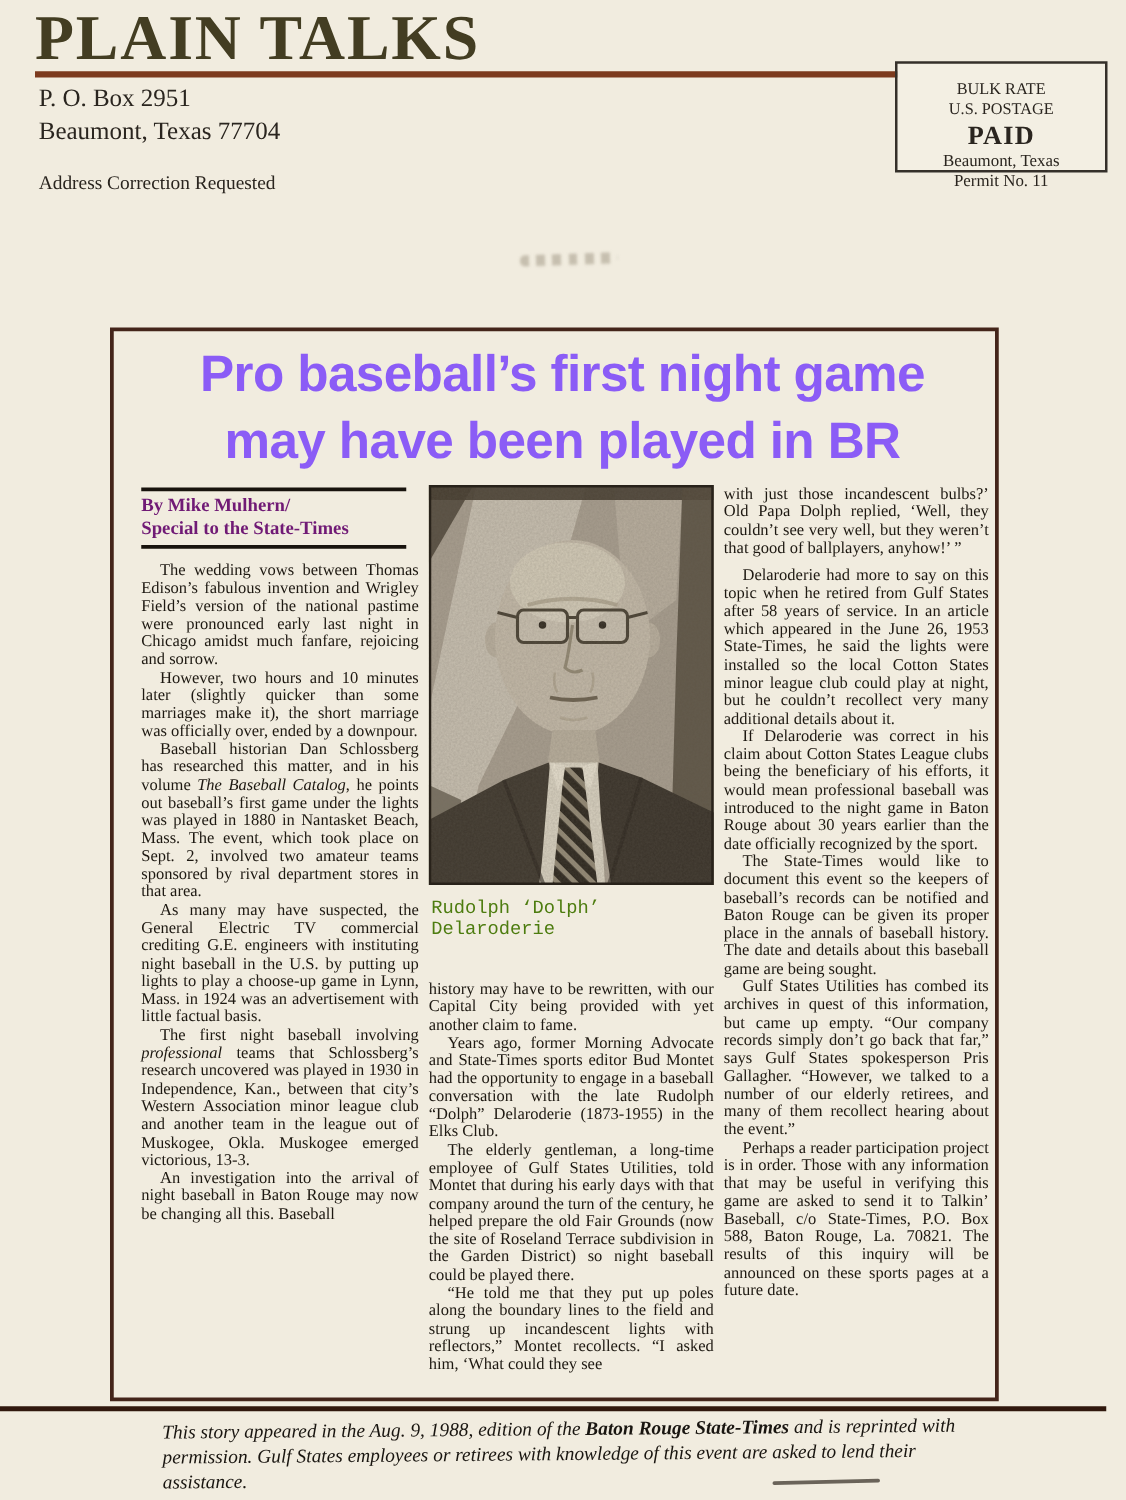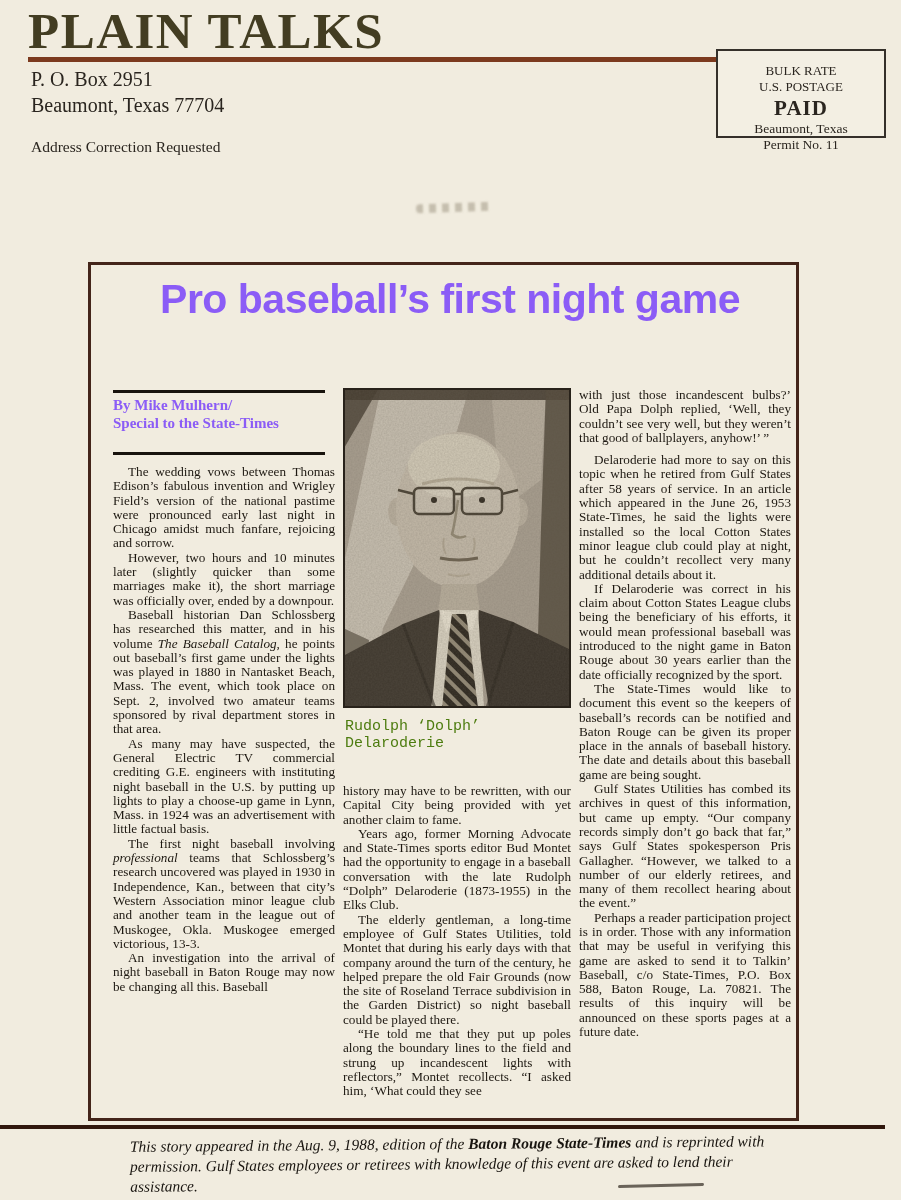--- a/index.html
+++ b/index.html
@@ -56,23 +56,23 @@
     font-size:41px; line-height:53px; letter-spacing:-0.5px;
     color:#8b5cf6;
     text-align:center;
   }
   .col { position:absolute; top:123px; }
   .col1 { left:22px;  width:222px; }
   .col2 { left:252px; width:228px; }
   .col3 { left:488px; width:212px; }
 
   .byline {
-    width:212px; margin:2px 0 10px 0; padding:3px 0 20px 0;
+    width:212px; margin:2px 0 10px 0; padding:3px 0 4px 0;
     border-top:3px solid #18130d; border-bottom:3px solid #18130d;
-    font-weight:bold; font-size:15px; line-height:18px; color:#8b5cf6;
+    font-weight:bold; font-size:15px; line-height:18px; color:#701a75;
   }
   .body-p {
     margin:0; text-indent:15px; text-align:justify;
     font-size:13.2px; line-height:14.3px; color:#1d1811;
   }
   .body-p .i { font-style:italic; }
   .body-p.noindent { text-indent:0; }
   .body-p.gap-after { margin-bottom:8px; }
 
   .photo { width:228px; height:320px; position:relative; }
@@ -116,20 +116,21 @@
   <div class="paid">PAID</div>
   <div class="tiny">Beaumont, Texas</div>
   <div class="tiny">Permit No. 11</div>
 </div>
 
 <div class="smudge"></div>
 
 <div class="article-box" style="border-color: rgb(68, 37, 26);">
   <h1 class="headline">
     <span>Pro baseball’s first night game</span><br>
+    <span>may have been played in BR</span>
   </h1>
 
   <div class="col col1">
     <div class="byline">
       <div>By Mike Mulhern/</div>
       <div>Special to the State-Times</div>
     </div>
     <div>
         <p class="body-p"><span>The wedding vows between Thomas Edison’s fabulous invention and Wrigley Field’s version of the national pastime were pronounced early last night in Chicago amidst much fanfare, rejoicing and sorrow.</span></p>
         <p class="body-p"><span>However, two hours and 10 minutes later (slightly quicker than some marriages make it), the short marriage was officially over, ended by a downpour.</span></p>

